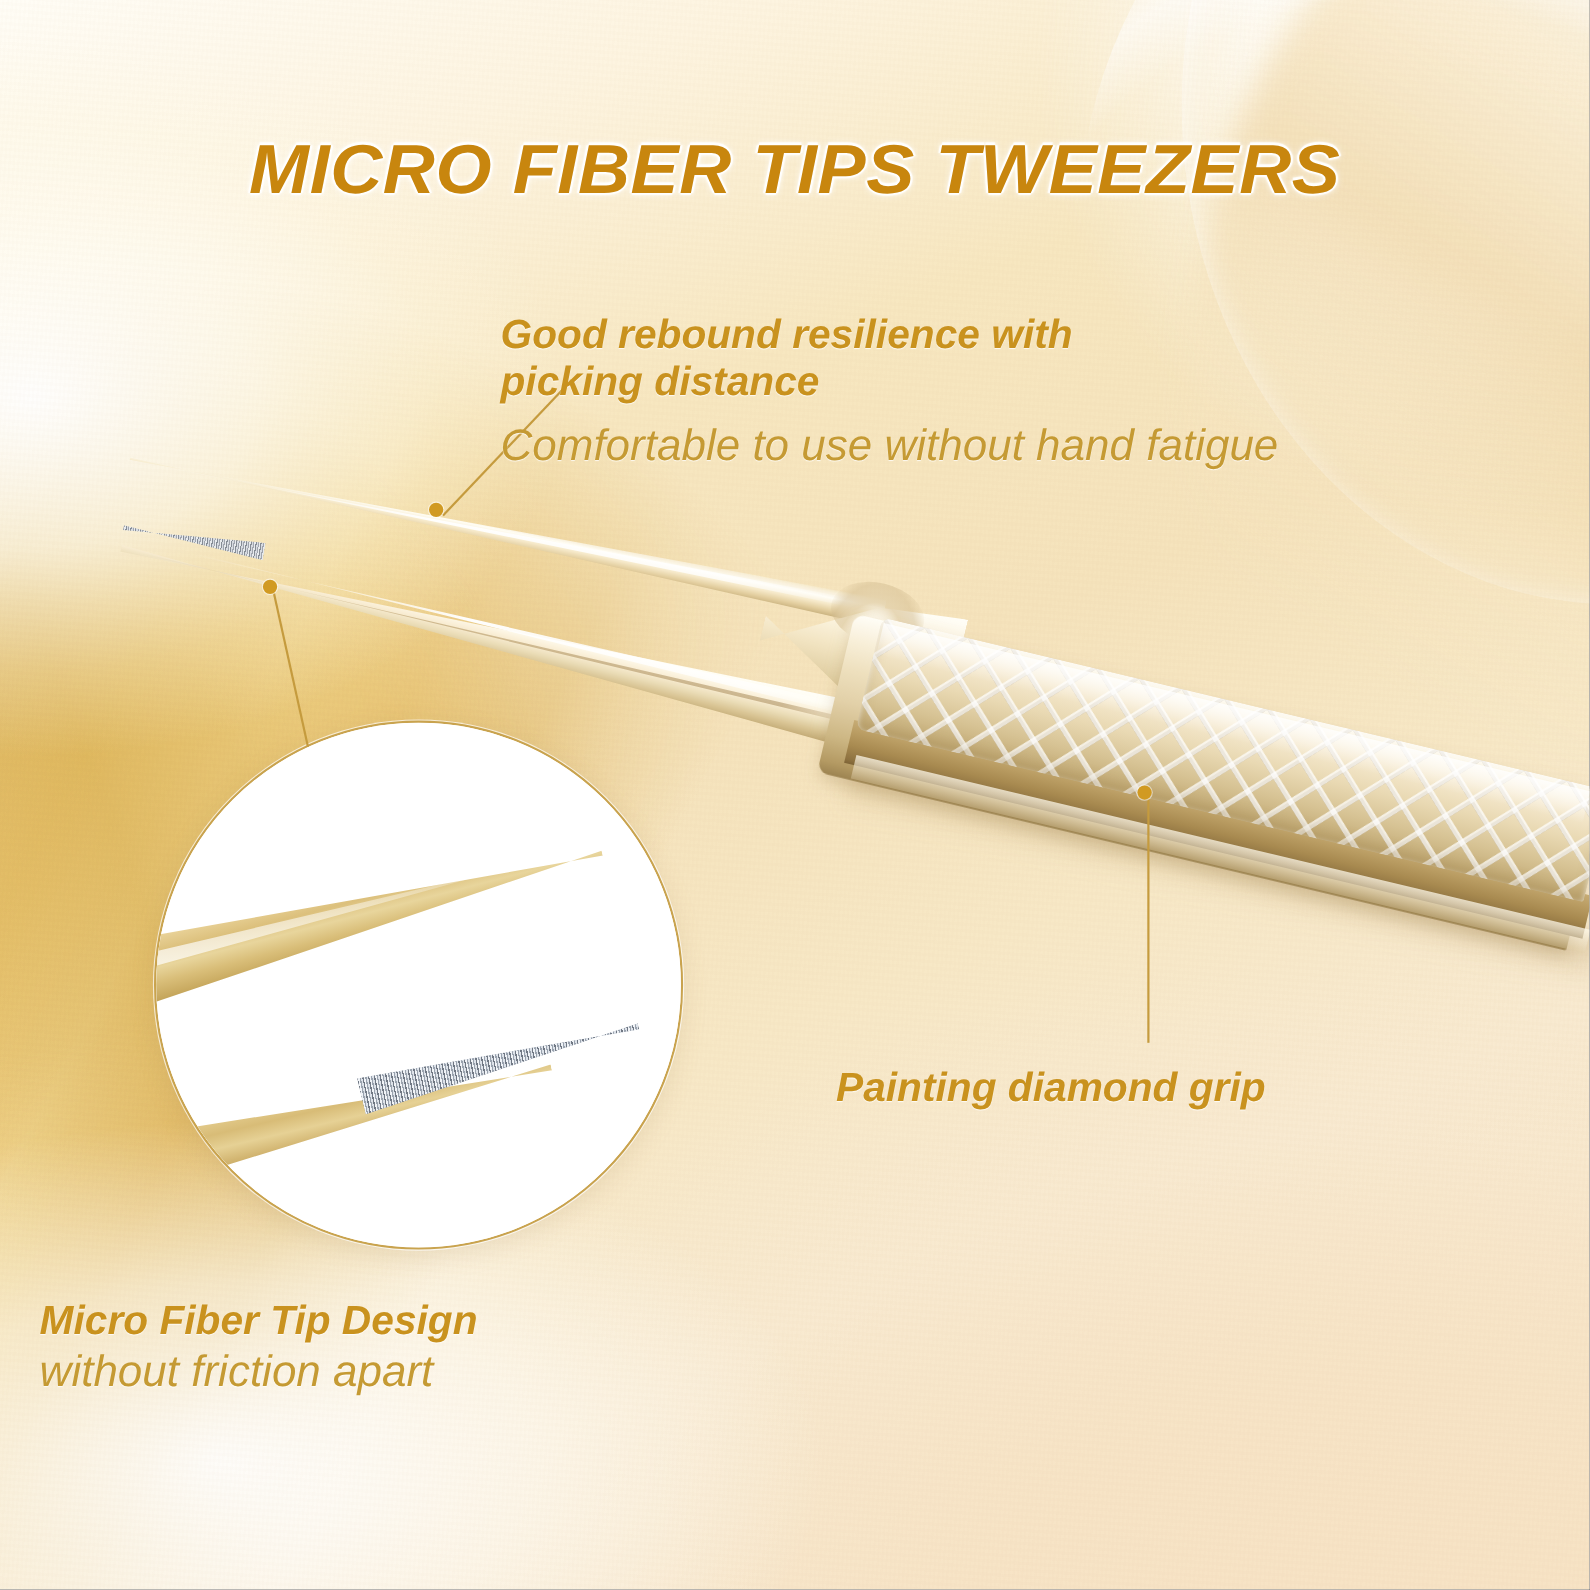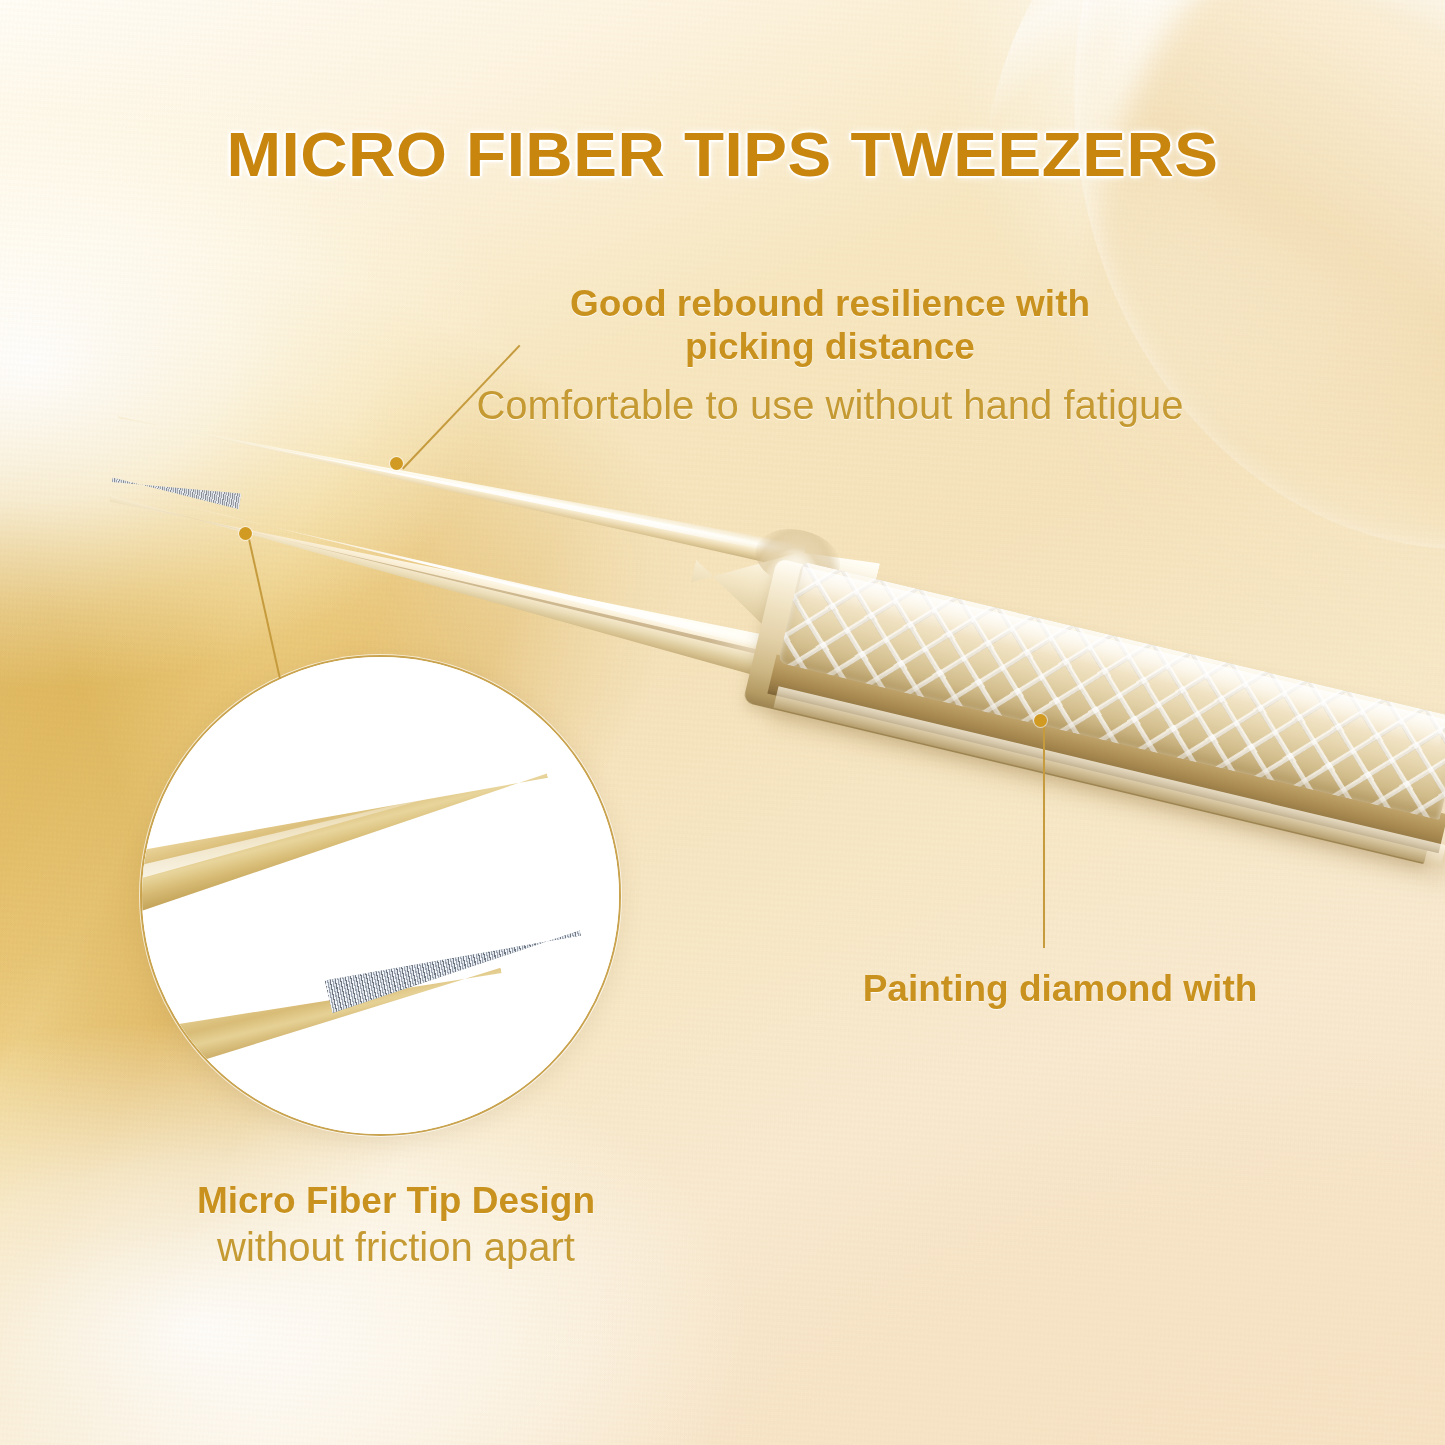--- a/index.html
+++ b/index.html
@@ -3,20 +3,21 @@
 <meta charset="utf-8">
 <style>
   html,body{margin:0;padding:0;background:#fff;}
   body{font-family:"Liberation Sans","DejaVu Sans",sans-serif;}
 
   #stage{
     position:relative;
     width:1445px;height:1445px;
     overflow:hidden;
     background:#000000;
+    font-style:italic;
   }
 
   
   .bg{position:absolute;inset:0;}
 
   .bg-base{
     background:
       linear-gradient(158deg,
         #FFFDF6 0%,
         #FDF4E0 14%,
@@ -384,21 +385,21 @@
     font-family:"Liberation Sans","DejaVu Sans",sans-serif;
     transform:scaleX(1.04);
     text-shadow:
       0 0 2px #fff, 0 0 4px #fff, 0 0 8px #fff,
       2px 0 1px rgba(255,255,255,.95),
       -2px 0 1px rgba(255,255,255,.95),
       0 2px 1px rgba(255,255,255,.95),
       0 -2px 1px rgba(255,255,255,.95);
   }
 
-  .blk{position:absolute;text-align:center;}
+  .blk{position:absolute;text-align:left;}
   .blk .h{
     font-size:37px;font-weight:bold;line-height:1.16;
     color:#C9921E;
     text-shadow:0 1px 1px rgba(255,255,255,.85);
   }
   .blk .s{
     font-size:40px;font-weight:normal;line-height:1.22;
     color:#C59A33;
     text-shadow:0 1px 1px rgba(255,255,255,.8);
   }
@@ -466,21 +467,21 @@
 
   <div class="title">MICRO FIBER TIPS TWEEZERS</div>
 
   <div class="blk" id="txt-rebound">
     <div class="h">Good rebound resilience with</div>
     <div class="h">picking distance</div>
     <div class="s mt">Comfortable to use without hand fatigue</div>
   </div>
 
   <div class="blk" id="txt-grip">
-    <div class="h">Painting diamond with</div>
+    <div class="h">Painting diamond grip</div>
   </div>
 
   <div class="blk" id="txt-fiber">
     <div class="h">Micro Fiber Tip Design</div>
     <div class="s">without friction apart</div>
   </div>
 
 </div>
 
 </body></html>

